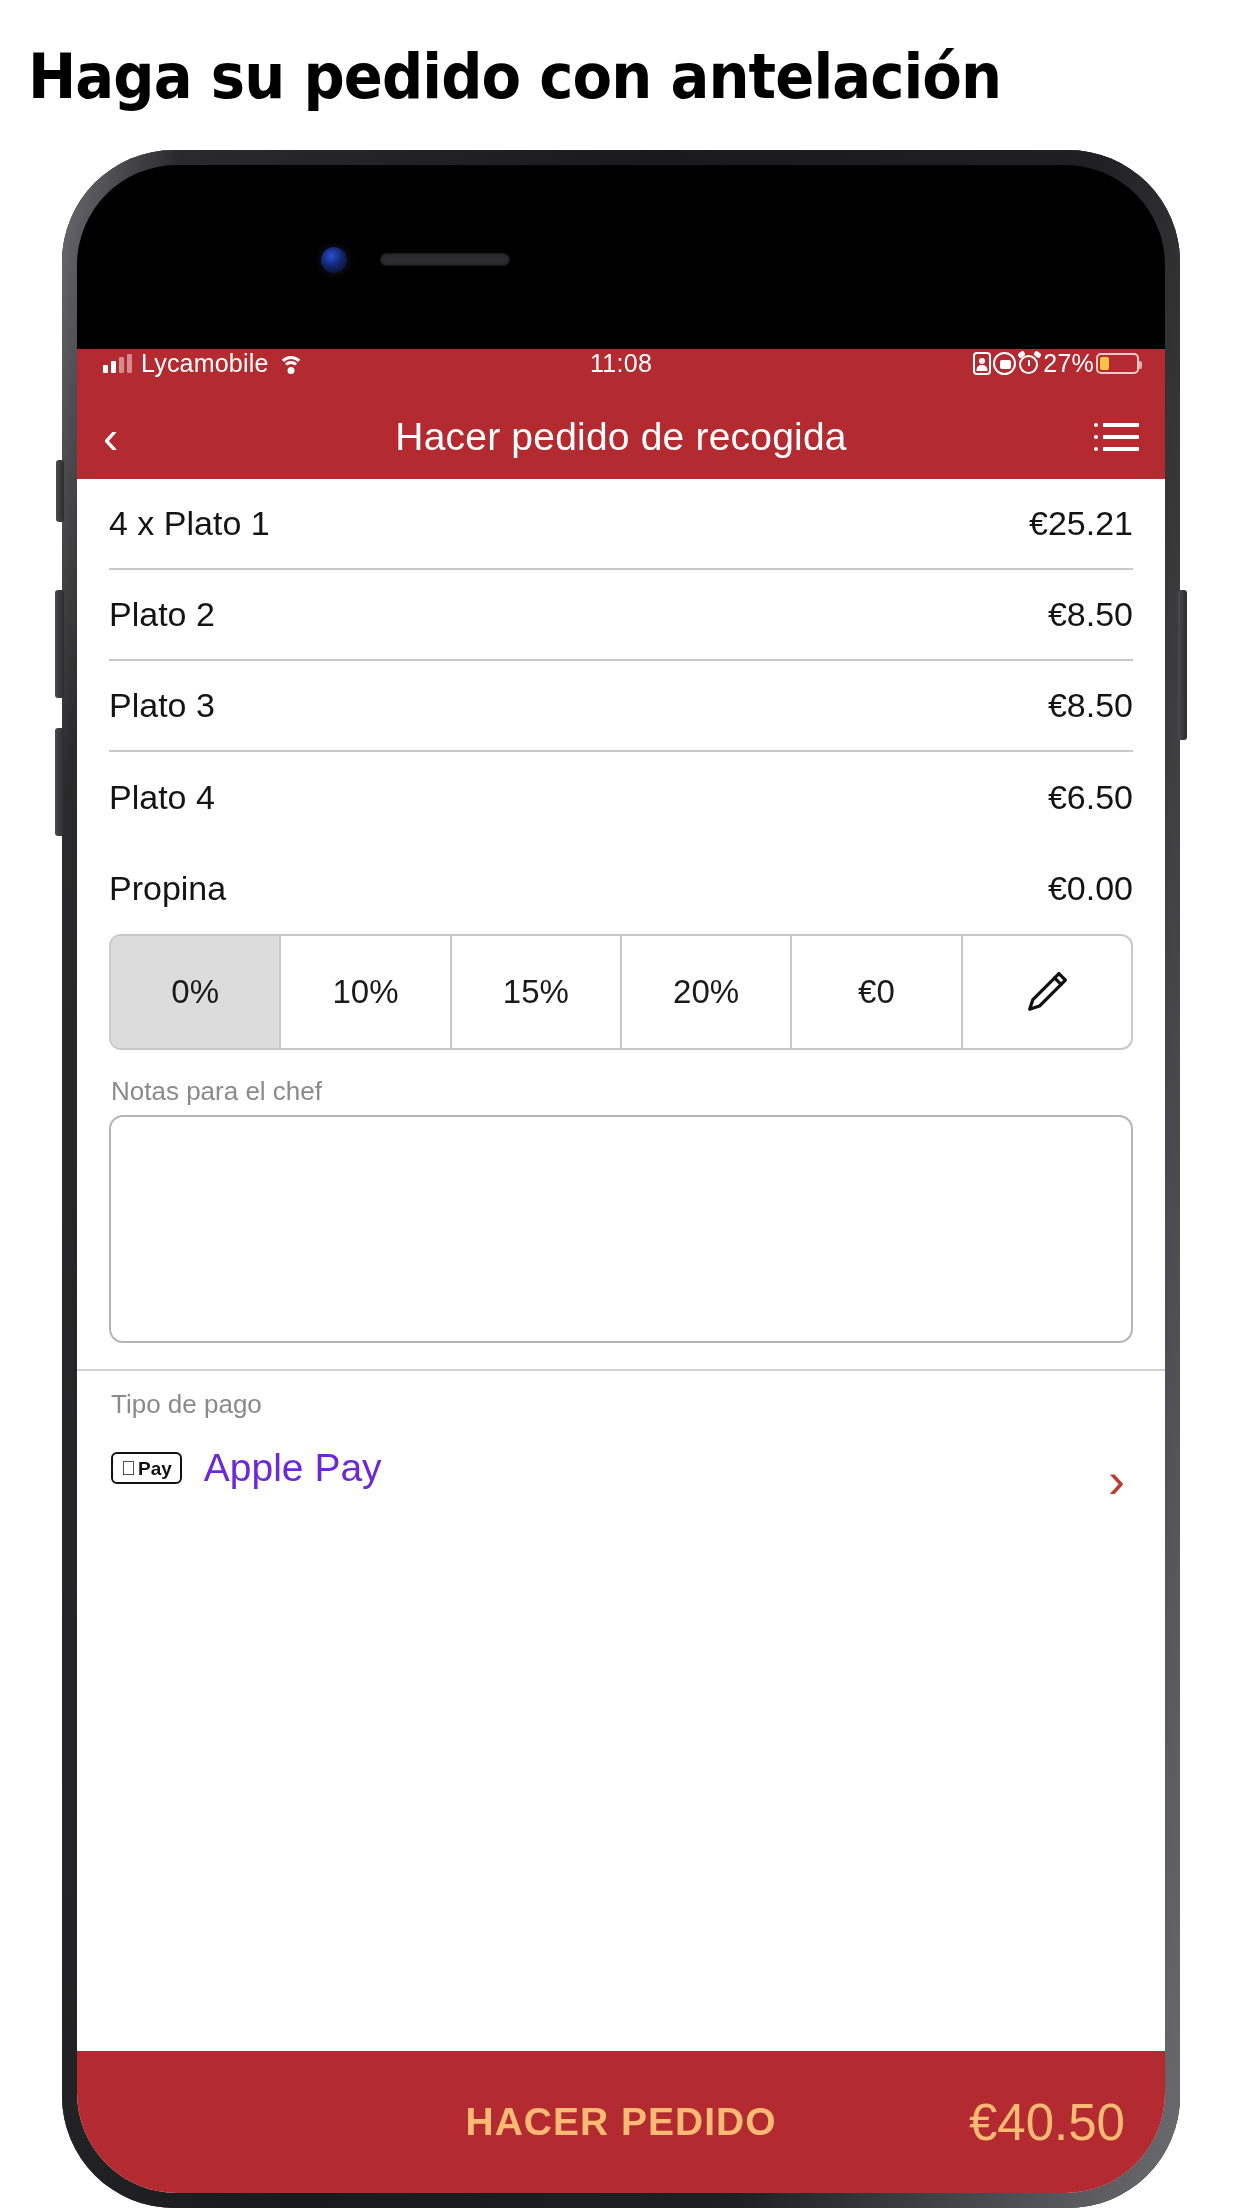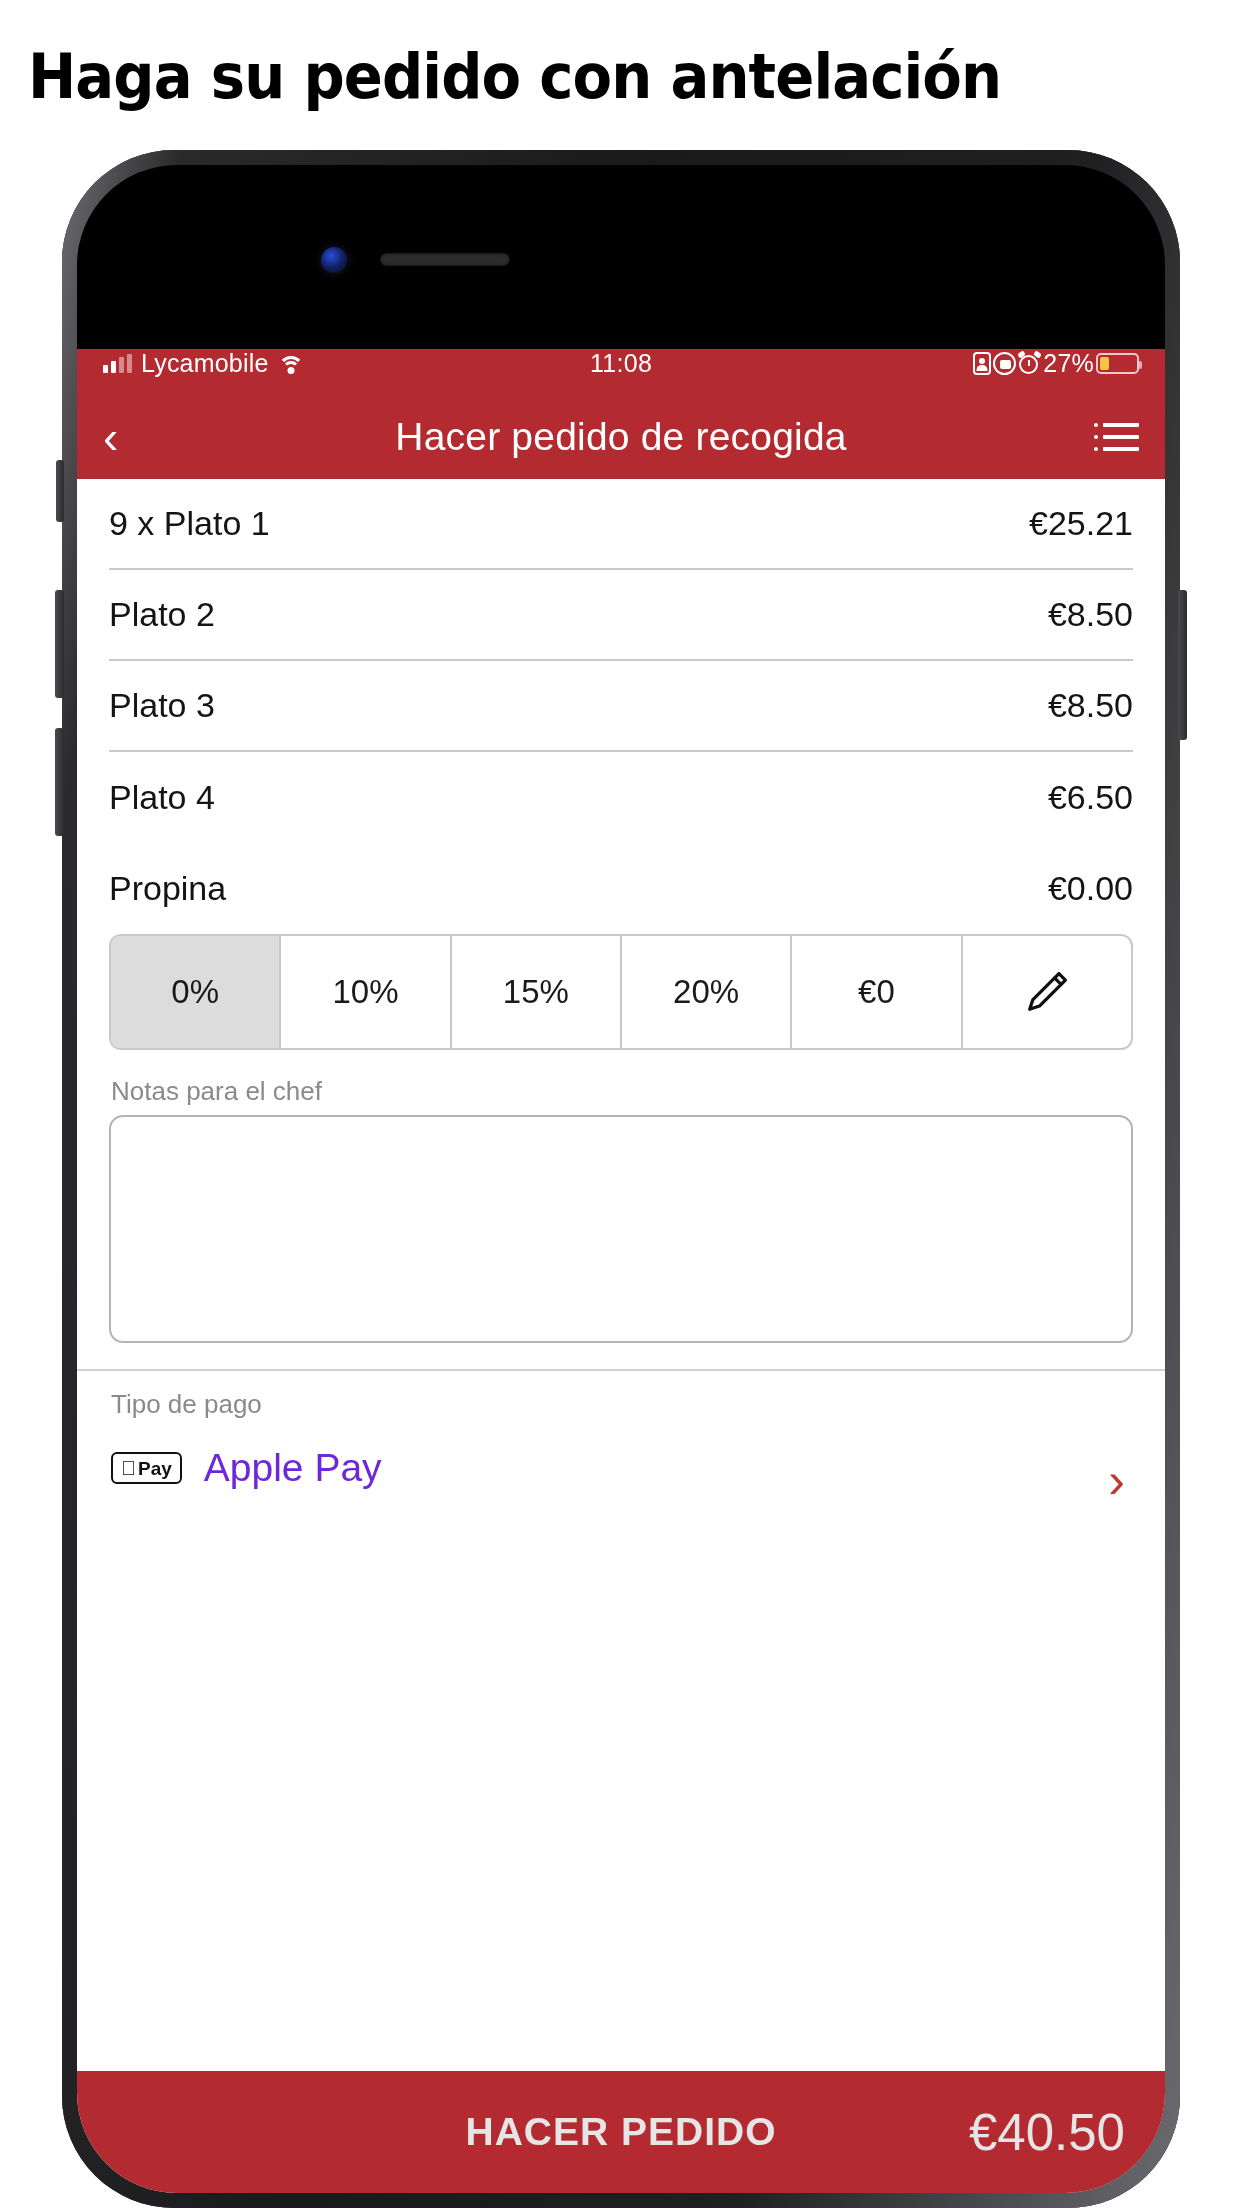--- a/index.html
+++ b/index.html
@@ -259,23 +259,23 @@
   .applepay-badge .apple { font-size:20px; }
   .pay-name { font-size:39px; color:#6d28d9; }
   .pay-chev {
     position:absolute; right:40px; top:84px;
     color:#C0392F; font-size:50px; font-weight:300; line-height:1;
   }
 
   
   .cta {
     position:absolute; left:0; right:0; bottom:0;
-    height:122px; background:#B32B31;
+    height:142px; background:#B32B31;
     display:flex; align-items:center; justify-content:center;
-    color:#e5e5e5;
+    color:#fdba74;
   }
   .cta-label { font-size:39px; font-weight:600; letter-spacing:1px; }
   .cta-total { position:absolute; right:40px; font-size:51px; font-weight:400; }
 </style>
 </head>
 <body>
 
 <div class="headline">Haga su pedido con antelación</div>
 
 <div class="phone">
@@ -339,21 +339,21 @@
           <div class="row">
               <span class="dot"></span>
               <span class="bar"></span>
             </div>
         </div>
       </div>
 
 
       <div class="items">
         <div class="item">
-          <span>9 x Plato 1</span>
+          <span>4 x Plato 1</span>
           <span class="price">€25.21</span>
         </div>
         <div class="item">
           <span>Plato 2</span>
           <span class="price">€8.50</span>
         </div>
         <div class="item">
           <span>Plato 3</span>
           <span class="price">€8.50</span>
         </div>

